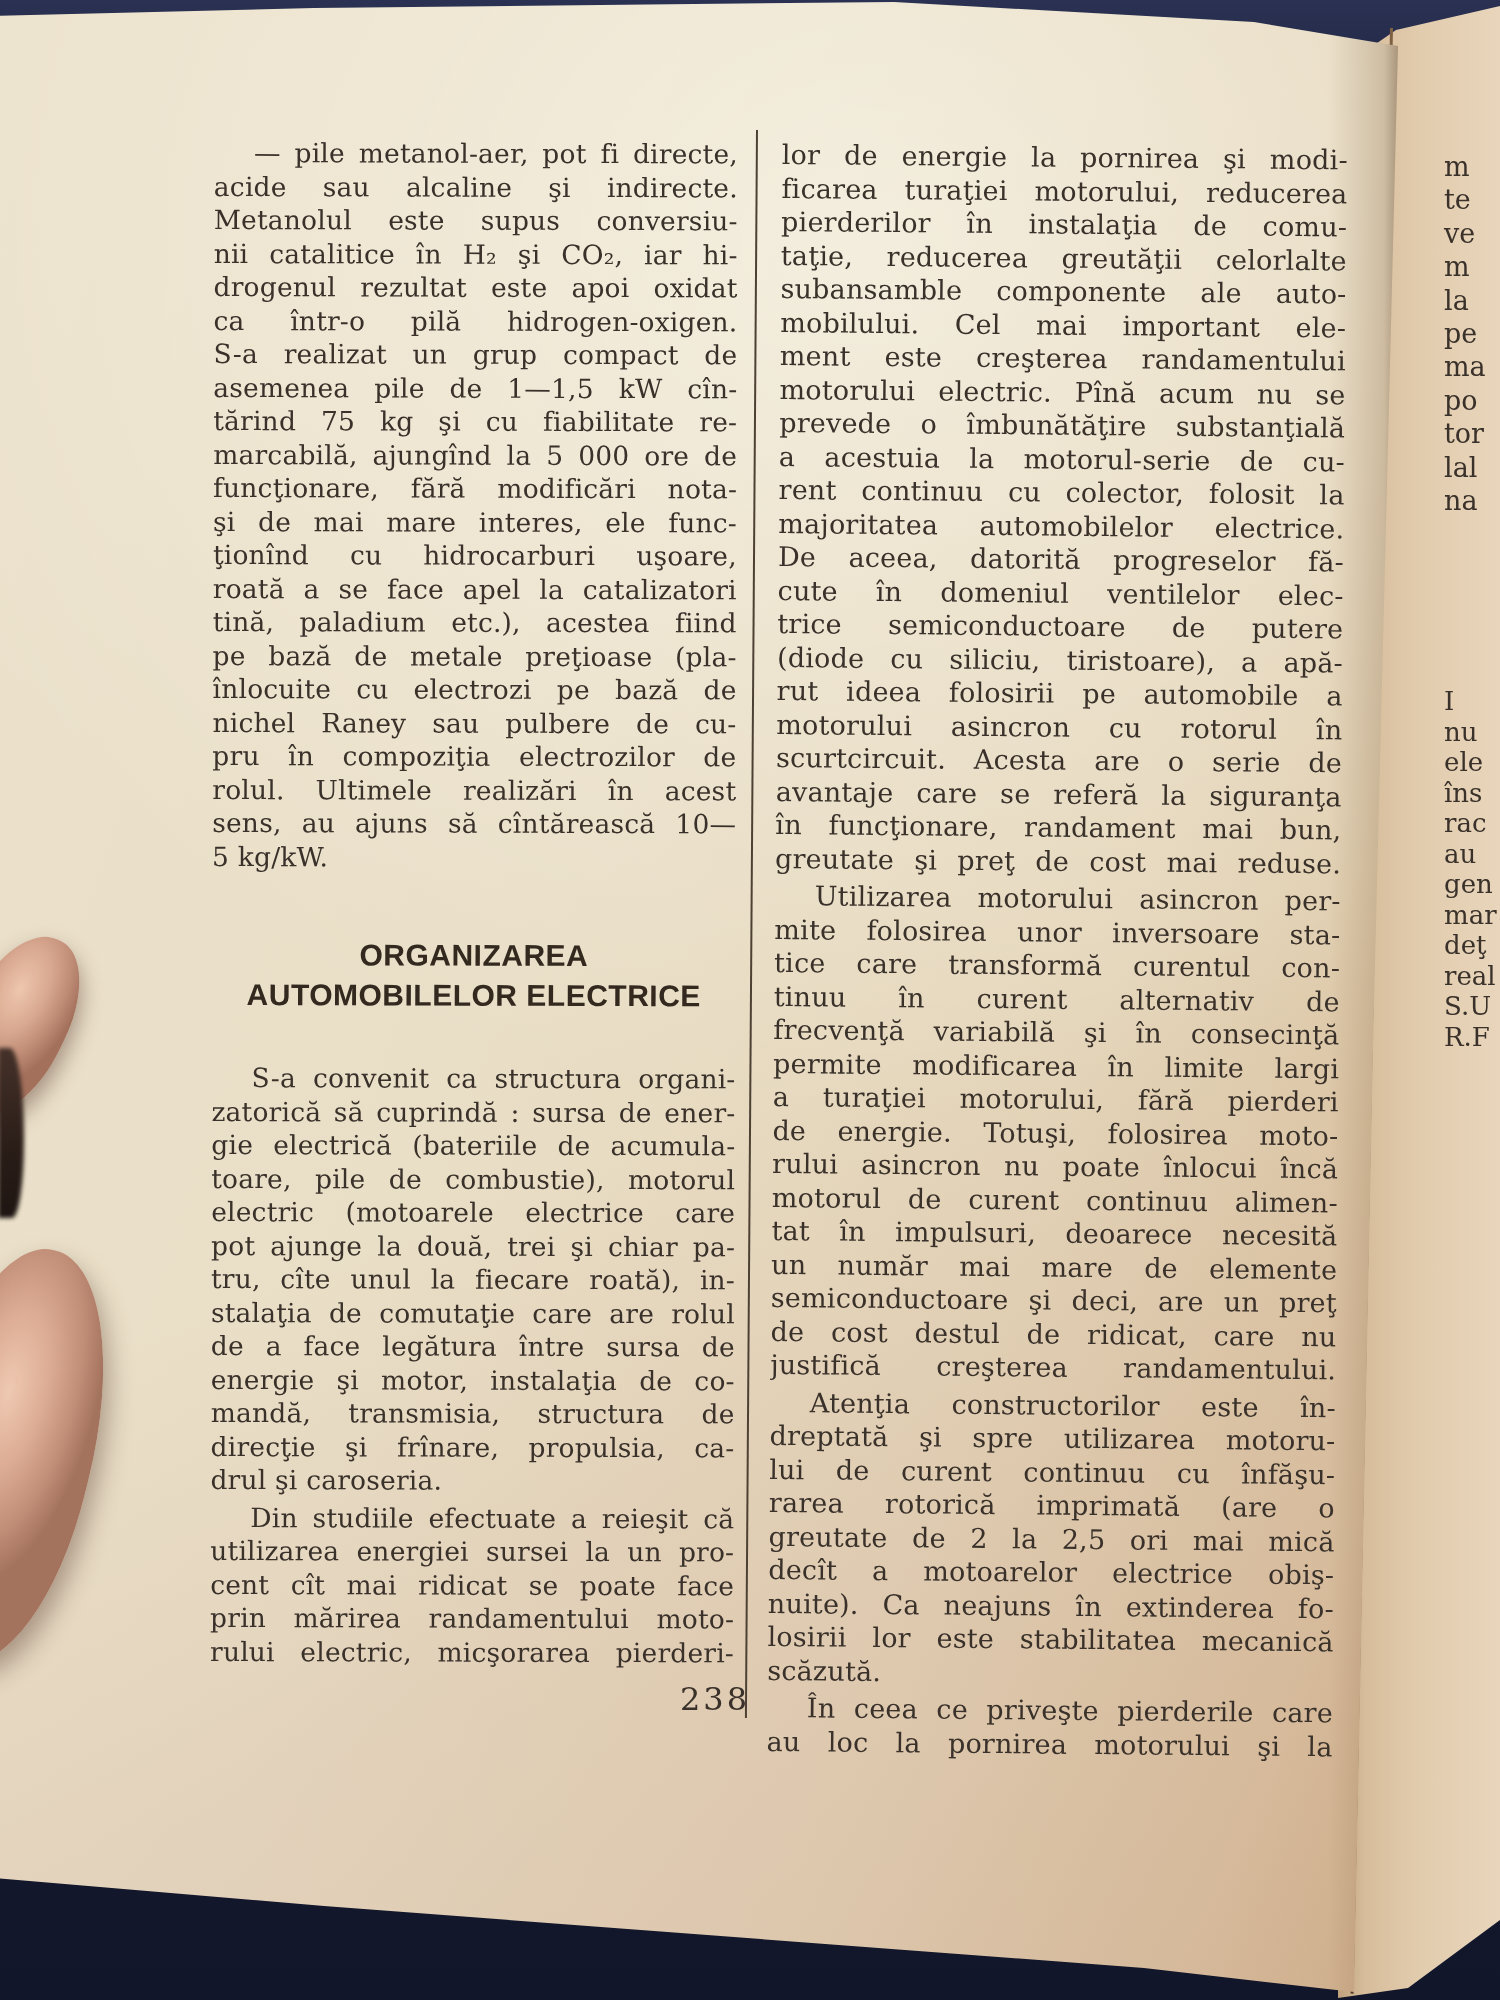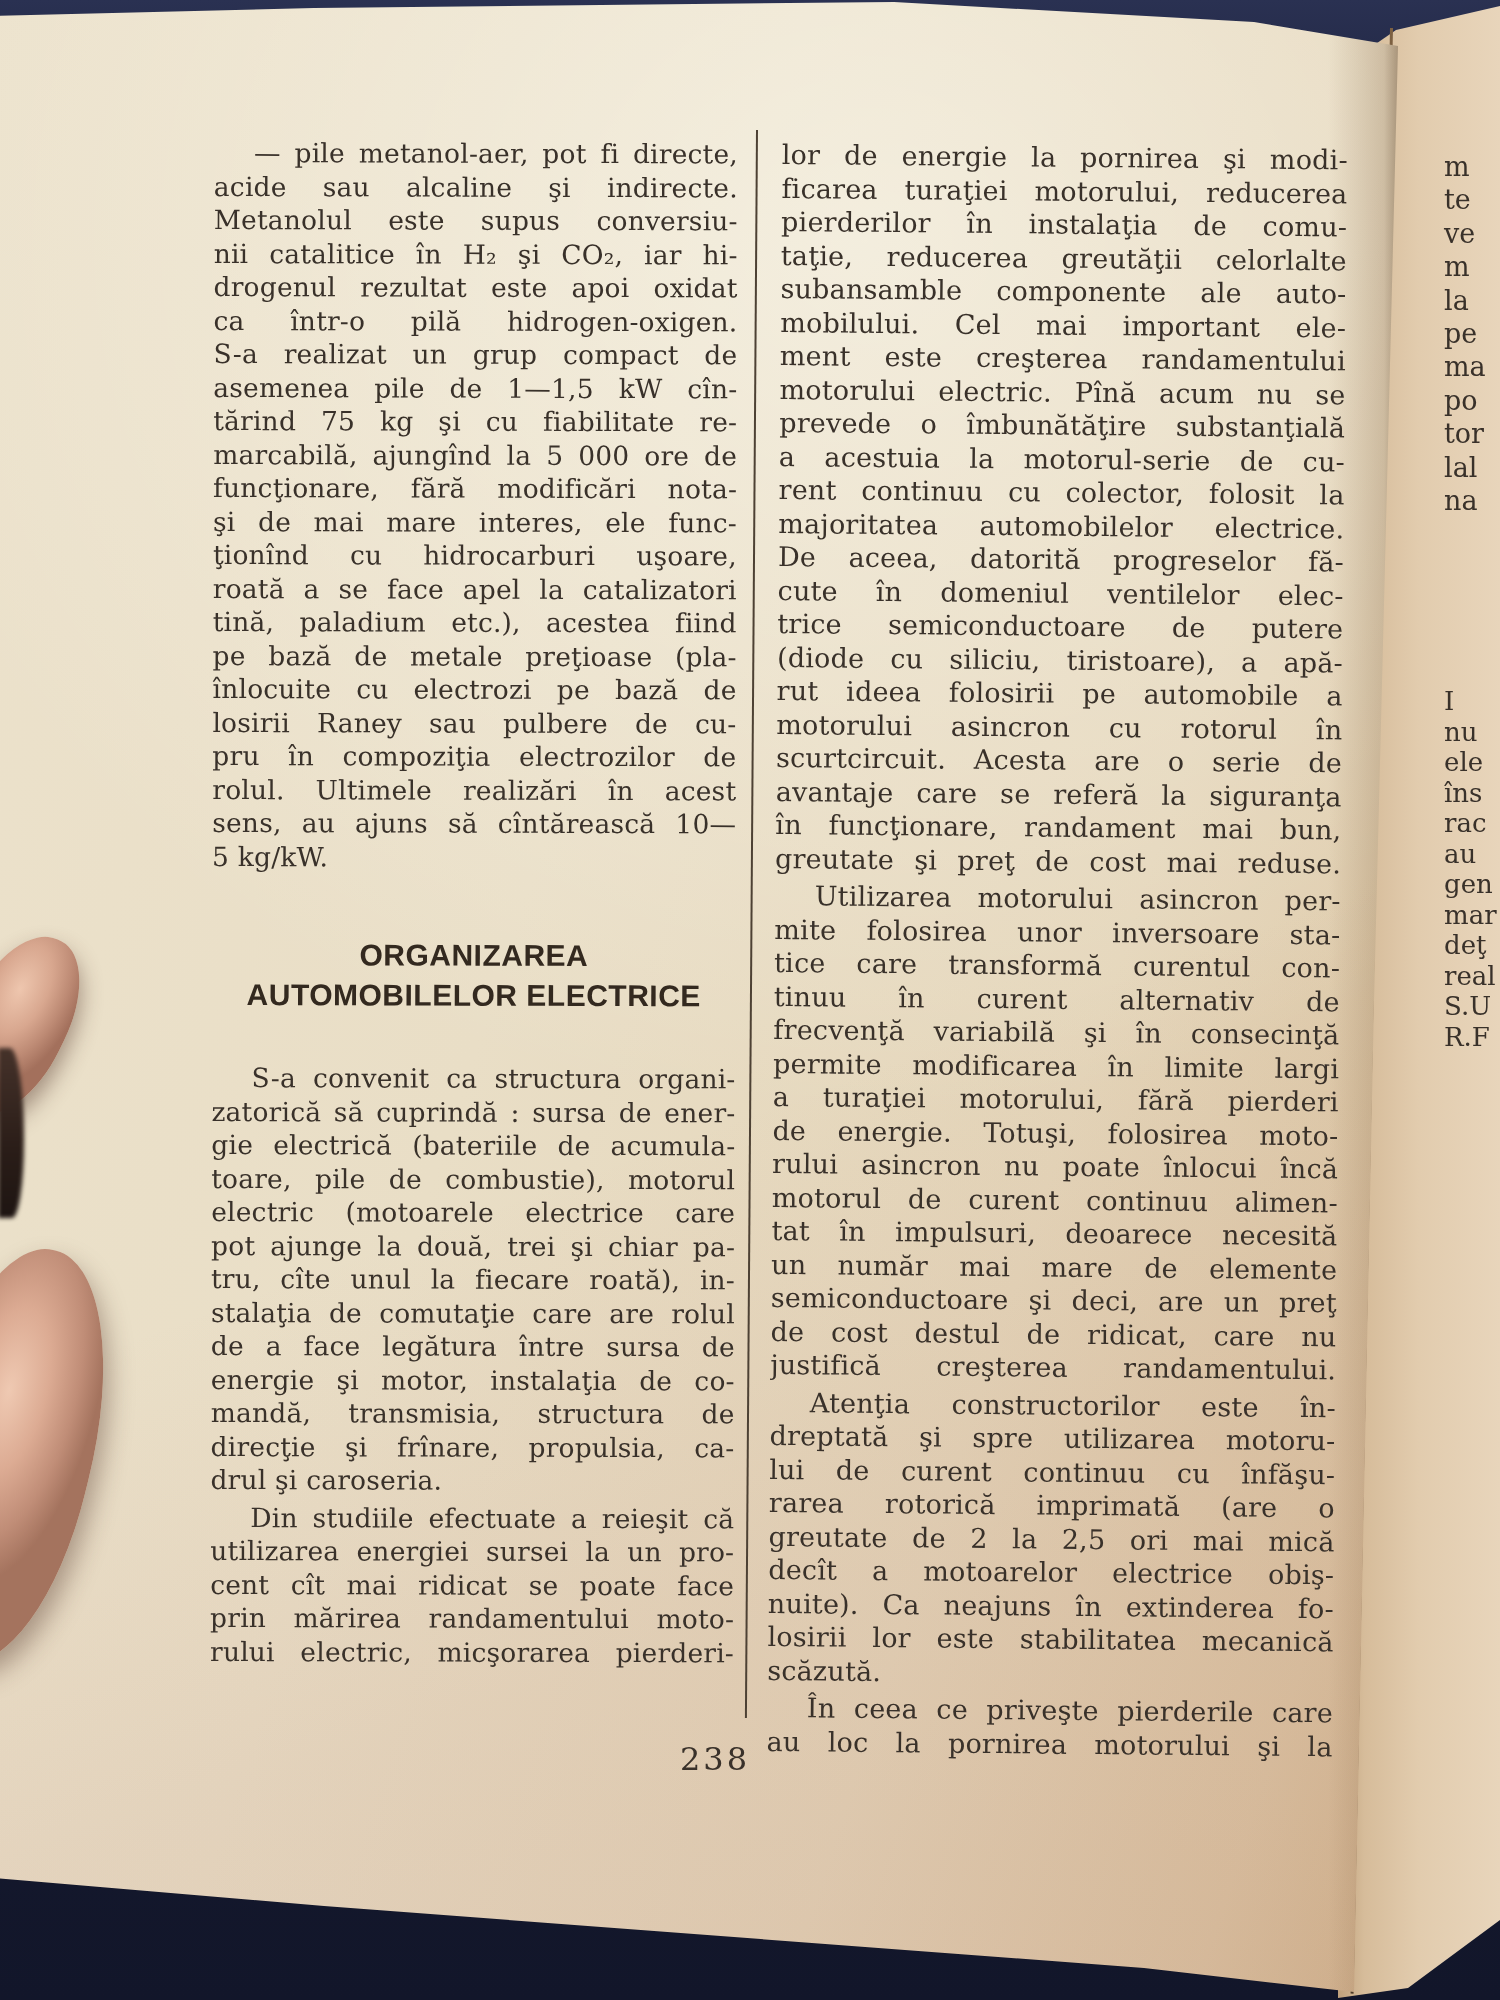--- a/index.html
+++ b/index.html
@@ -52,21 +52,21 @@
     text-align:justify;text-align-last:justify;letter-spacing:0.2px;}
   .line.indent{text-indent:40px;}
   .line.lastline{text-align-last:left;}
   .heading{margin:62px 0 46px 0;font-family:"Liberation Sans",sans-serif;font-weight:bold;}
   .heading .line{font-size:30px;line-height:40px;height:40px;letter-spacing:0.5px;color:#33291f;
     text-align:center;text-align-last:center;}
 
   .divider{position:absolute;left:762px;top:130px;width:2px;height:1588px;
     background:var(--divider);transform:rotate(0.4deg);transform-origin:top left;}
 
-  .page-number{position:absolute;left:676px;top:1740px;width:90px;text-align:center;
+  .page-number{position:absolute;left:676px;top:1680px;width:90px;text-align:center;
     font-size:32px;letter-spacing:3px;color:var(--ink);}
 
   
   .finger-top{position:absolute;left:-34px;top:930px;width:100px;height:190px;
     border-radius:50% 46% 48% 50%;transform:rotate(26deg);
     background:radial-gradient(60% 55% at 38% 32%,#eec6ae 0%,var(--skin) 45%,#bd8a74 75%,#a3705c 100%);
     box-shadow:6px 10px 22px rgba(70,40,30,0.45);}
   .finger-shadow{position:absolute;left:-2px;top:1048px;width:26px;height:170px;
     background:linear-gradient(180deg,#45322a,#2a1d18 60%,#1e1512);
     border-radius:0 60% 50% 0;filter:blur(2px);}
@@ -128,21 +128,21 @@
           <div class="line">asemenea pile de 1—1,5 kW cîn-</div>
           <div class="line">tărind 75 kg şi cu fiabilitate re-</div>
           <div class="line">marcabilă, ajungînd la 5 000 ore de</div>
           <div class="line">funcţionare, fără modificări nota-</div>
           <div class="line">şi de mai mare interes, ele func-</div>
           <div class="line">ţionînd cu hidrocarburi uşoare,</div>
           <div class="line">roată a se face apel la catalizatori</div>
           <div class="line">tină, paladium etc.), acestea fiind</div>
           <div class="line">pe bază de metale preţioase (pla-</div>
           <div class="line">înlocuite cu electrozi pe bază de</div>
-          <div class="line">losirii Raney sau pulbere de cu-</div>
+          <div class="line">nichel Raney sau pulbere de cu-</div>
           <div class="line">pru în compoziţia electrozilor de</div>
           <div class="line">rolul. Ultimele realizări în acest</div>
           <div class="line">sens, au ajuns să cîntărească 10—</div>
           <div class="line lastline">5 kg/kW.</div>
         </div>
         <div class="para heading">
           <div class="line">ORGANIZAREA</div>
           <div class="line">AUTOMOBILELOR ELECTRICE</div>
         </div>
         <div class="para">

